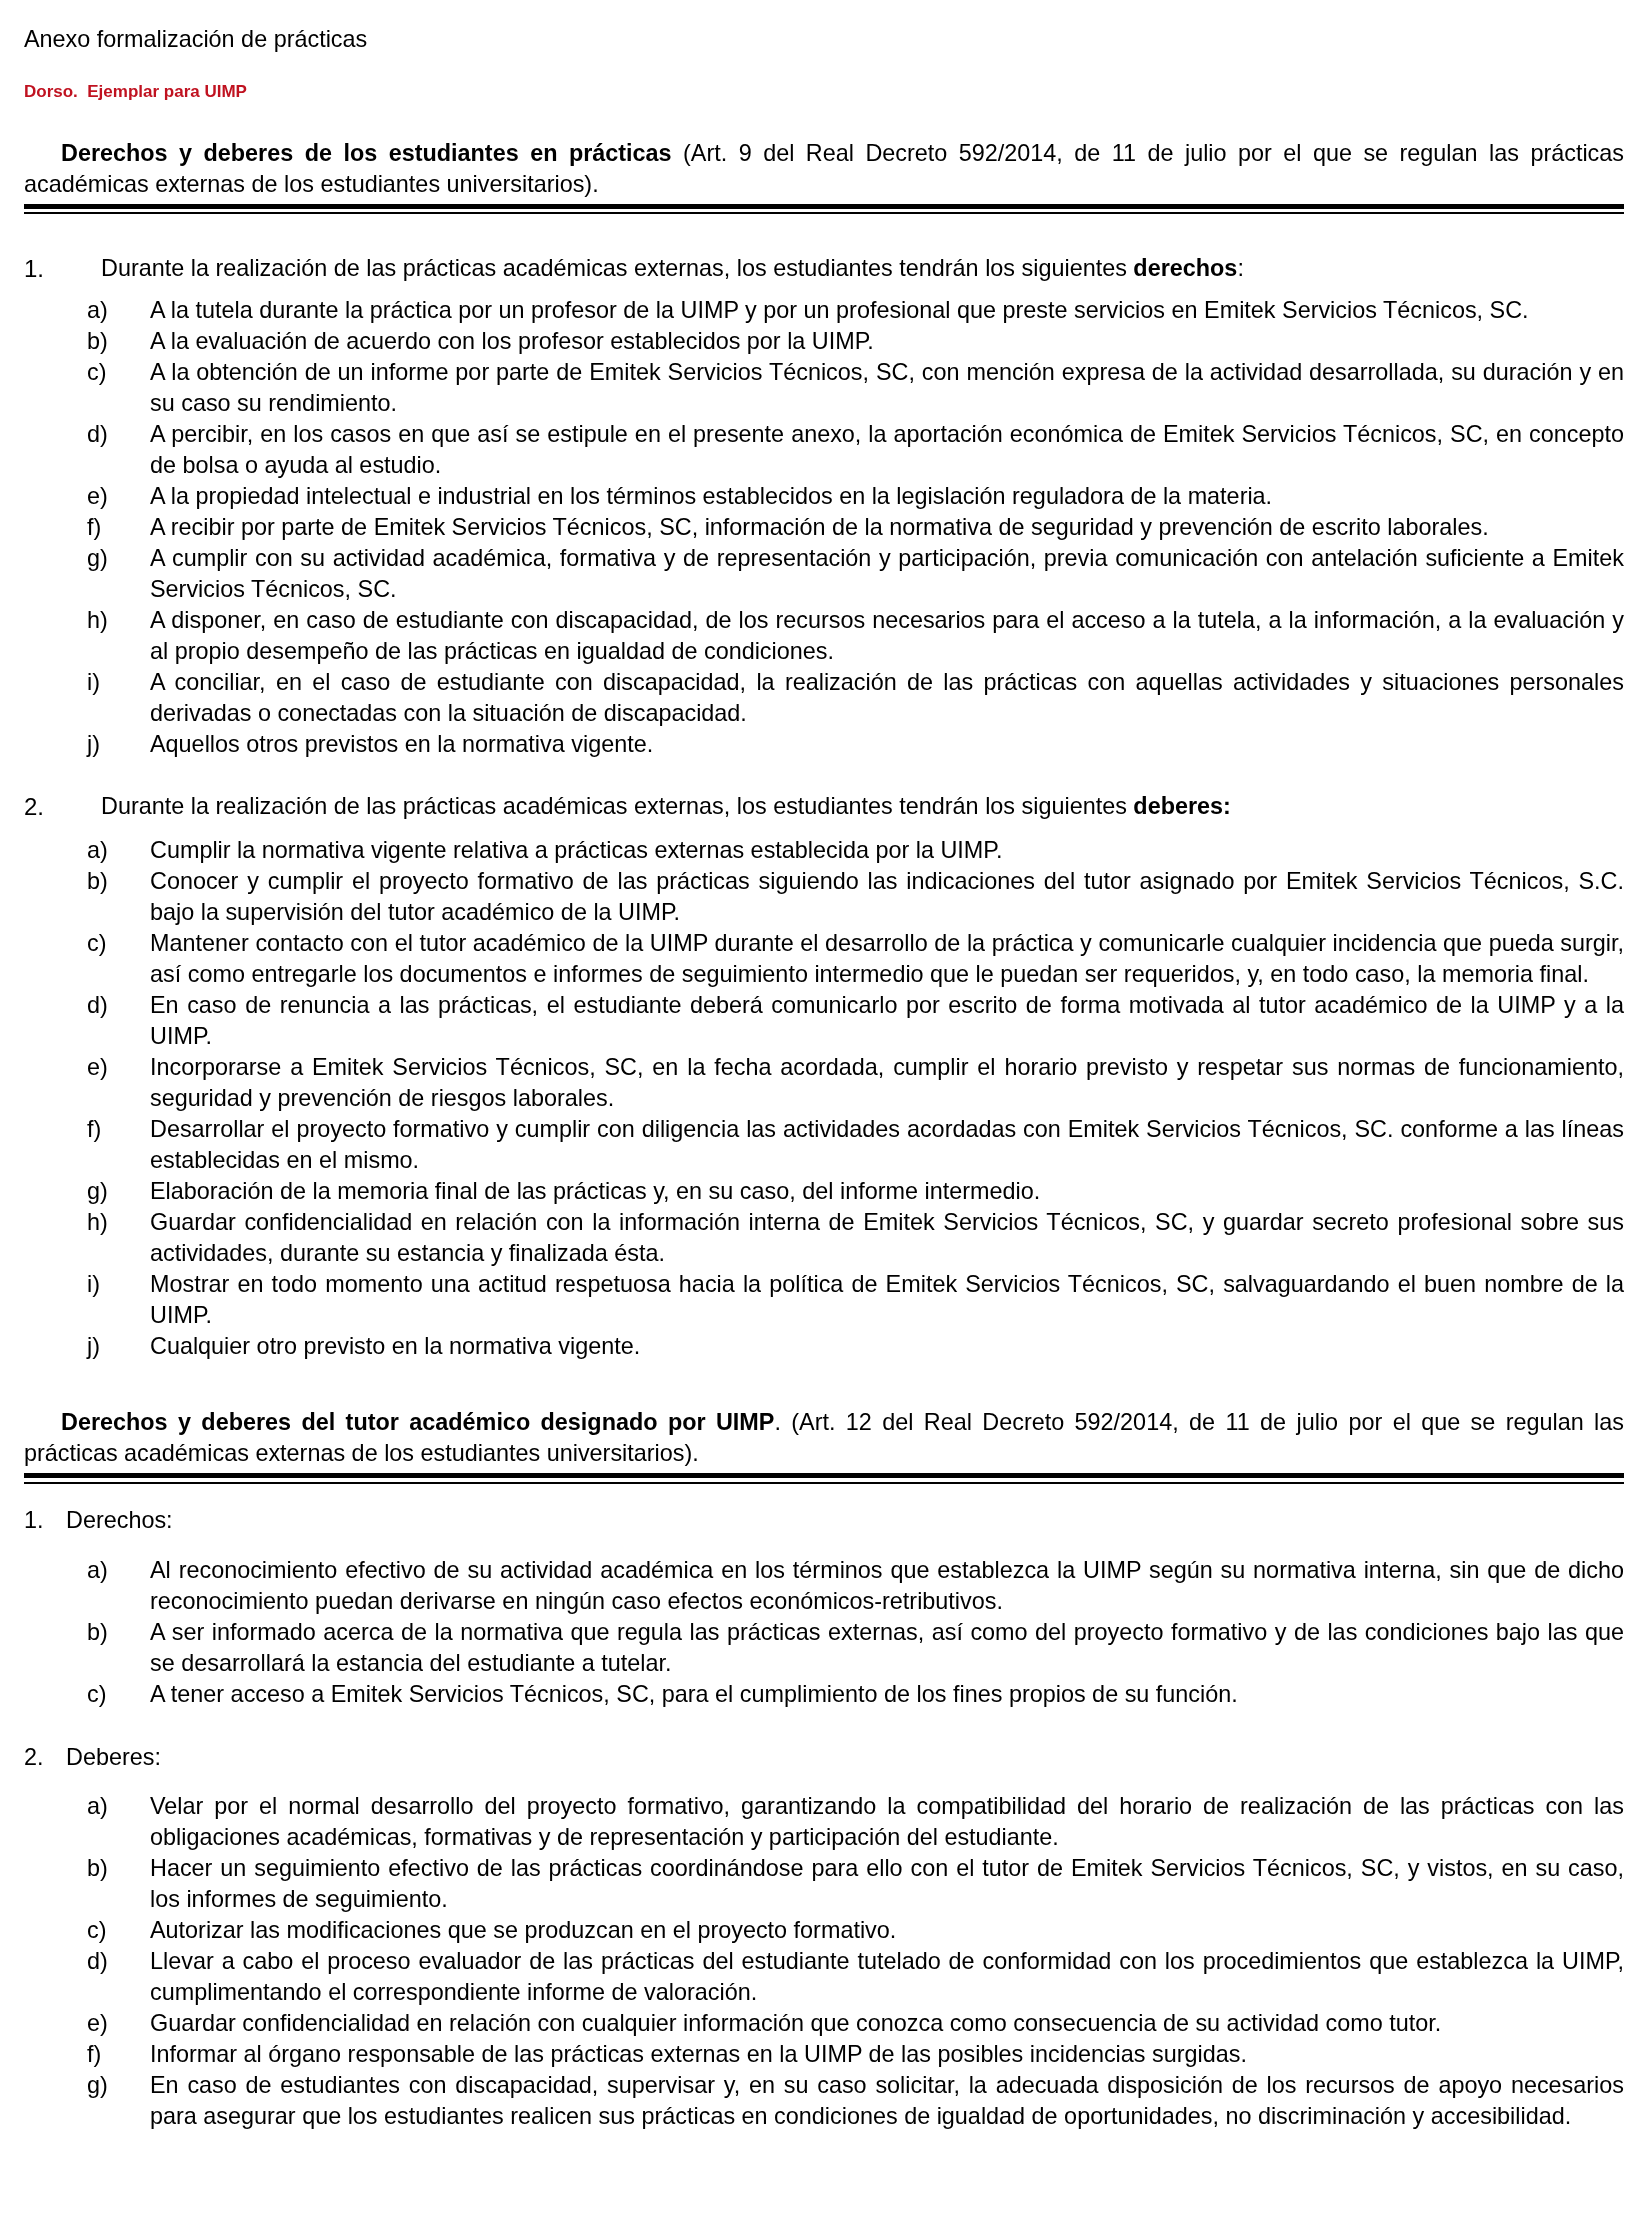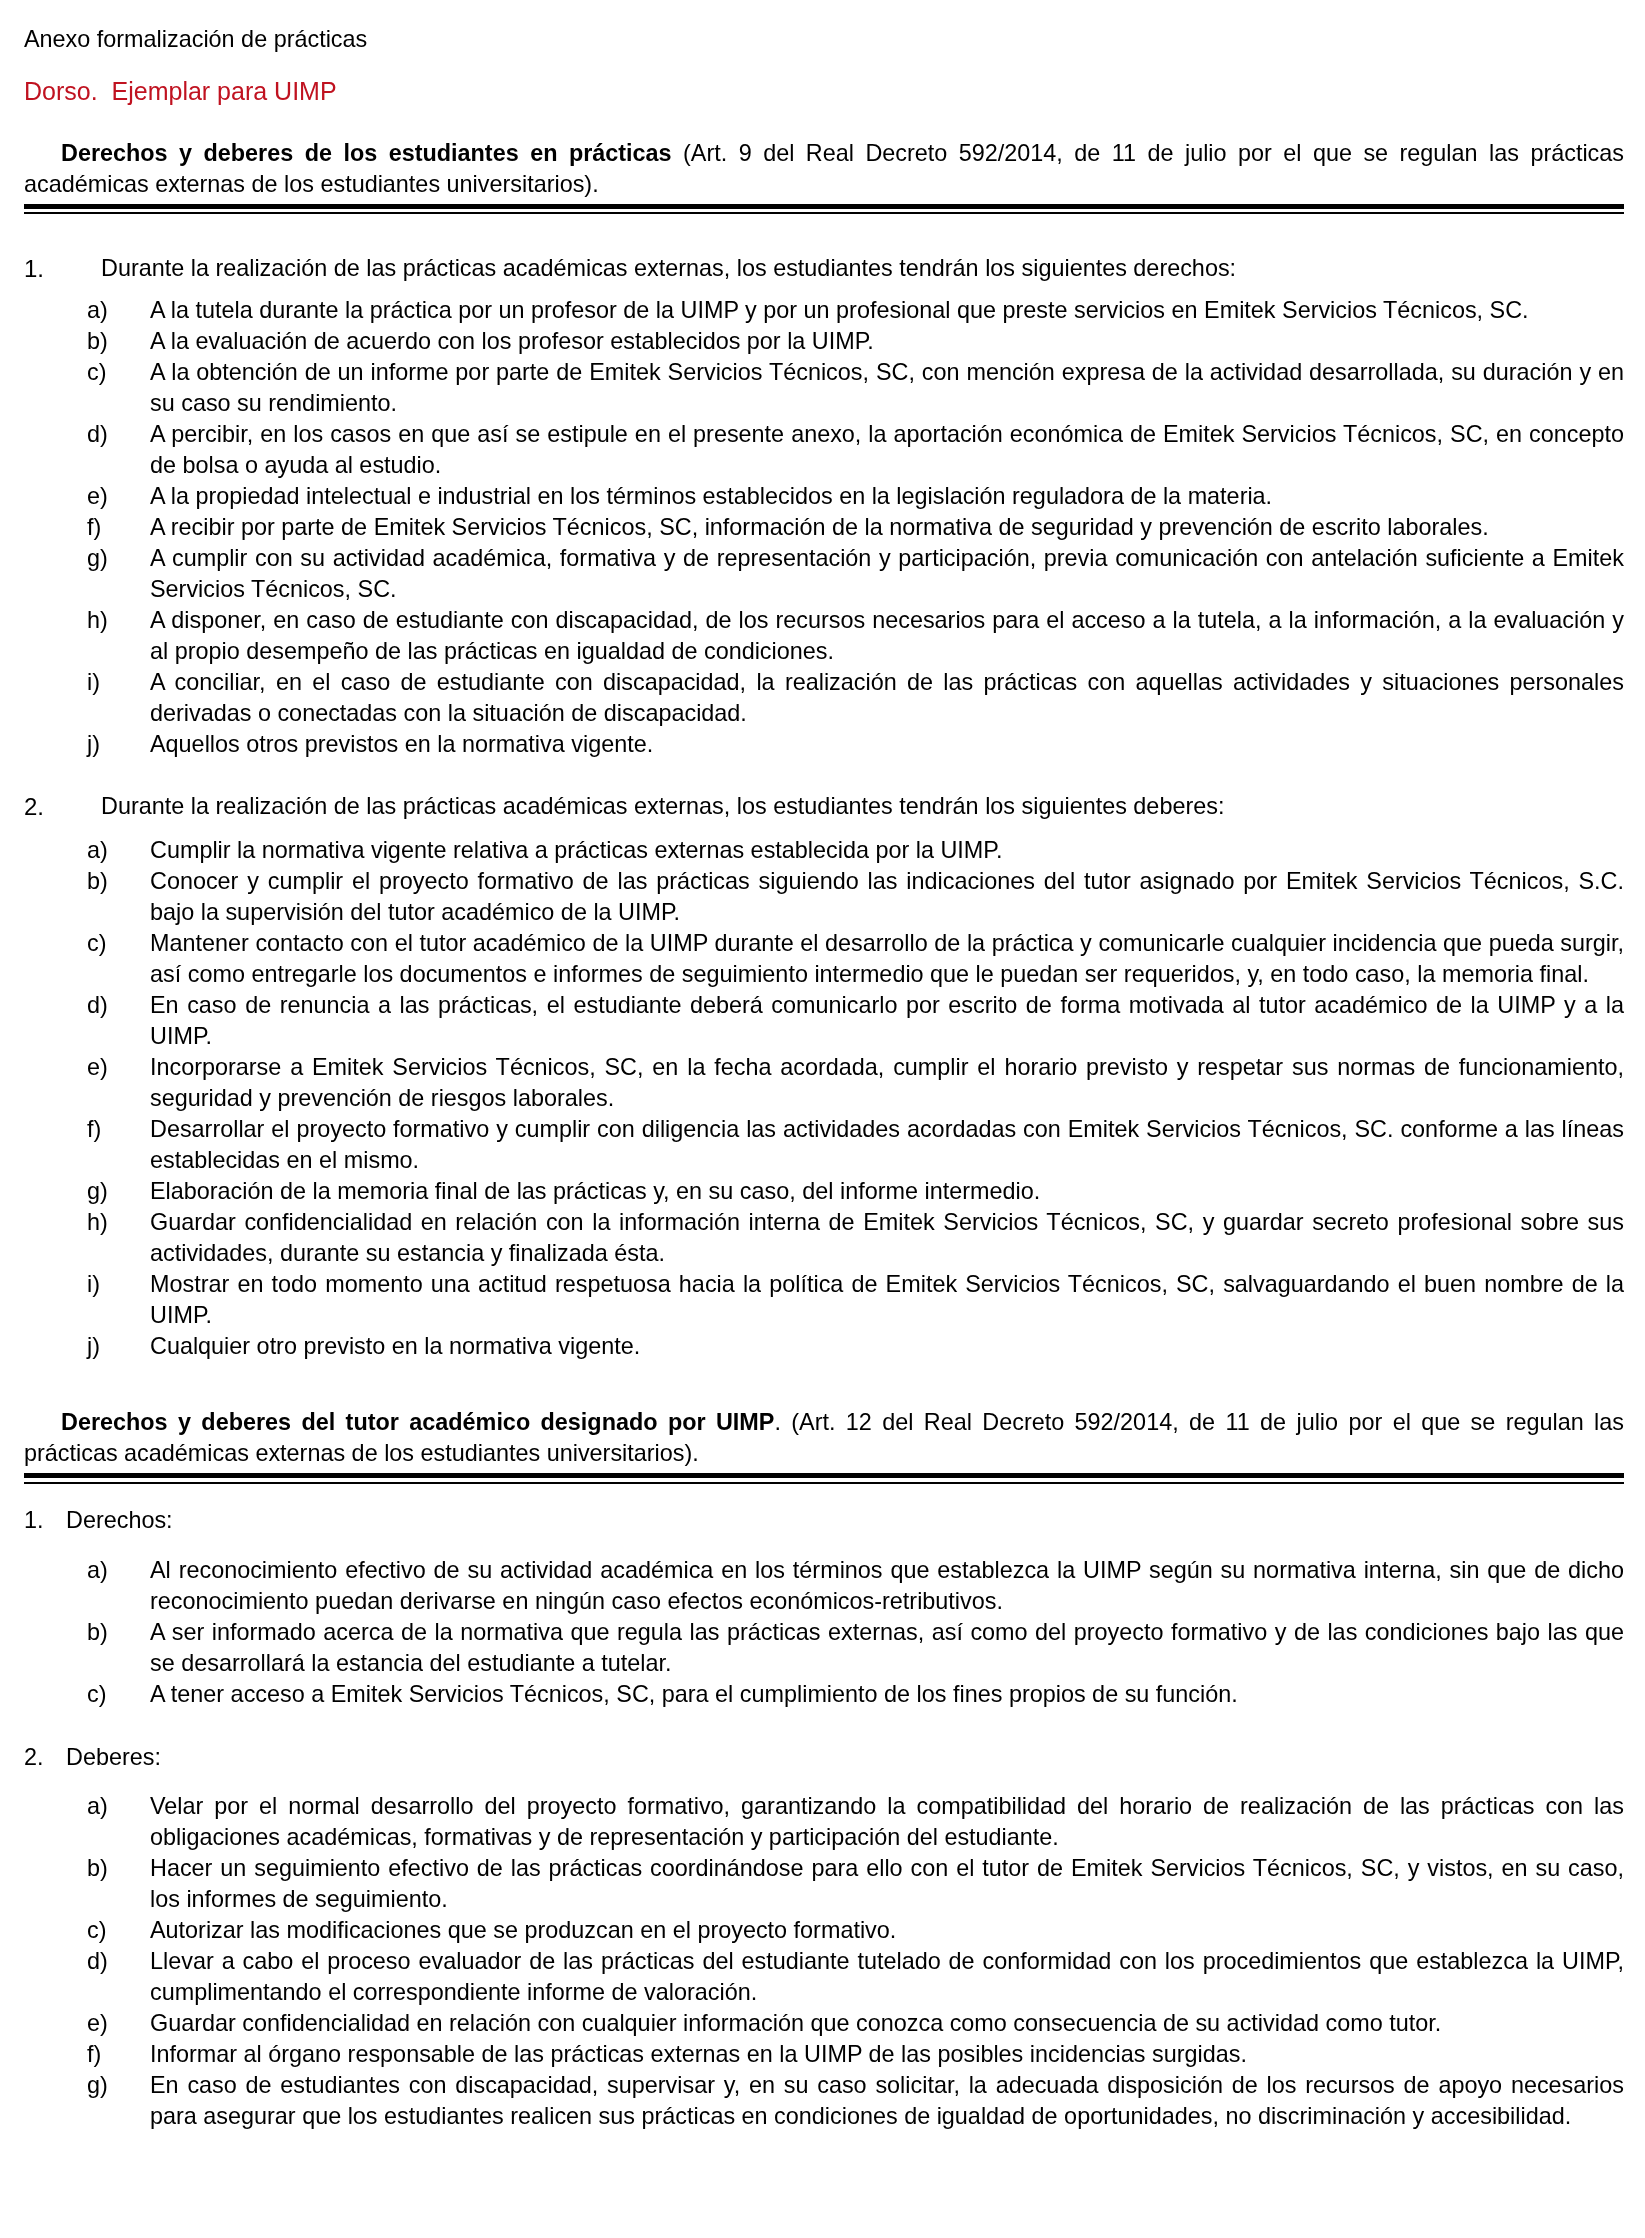--- a/index.html
+++ b/index.html
@@ -13,22 +13,22 @@
     line-height: 31px;
     -webkit-font-smoothing: antialiased;
     overflow: hidden;
   }
   .page { padding: 24px 21px 0 24px; }
 
   .annex-line { margin: 0 0 21px 0; }
 
   .dorso-line {
     color: #c01220;
-    font-weight: normal;
-    font-size: 25px;
+    font-weight: bold;
+    font-size: 17px;
     margin: 0 0 31px 0;
   }
 
   .section-heading { text-align: justify; }
   .section-heading .hb { font-weight: bold; margin-left: 37px; }
 
   .rule {
     margin-top: 4px;
     height: 3.2px;
     border-top: 5.6px solid #000;
@@ -37,21 +37,21 @@
 
   .intro {
     display: flex;
     margin-top: 39px;
   }
   .intro .num {
     flex: 0 0 77px;
     font-size: 24px;
   }
   .intro .intro-text { flex: 1; }
-  .intro .ib { font-weight: normal; text-align: right; }
+  .intro .ib { font-weight: bold; text-align: right; }
 
   .list { margin-top: 11.3px; }
   .list.second { margin-top: 13px; }
 
   .item { display: flex; }
   .item .marker {
     flex: 0 0 63px;
     margin-left: 63px;
   }
   .item .txt {

